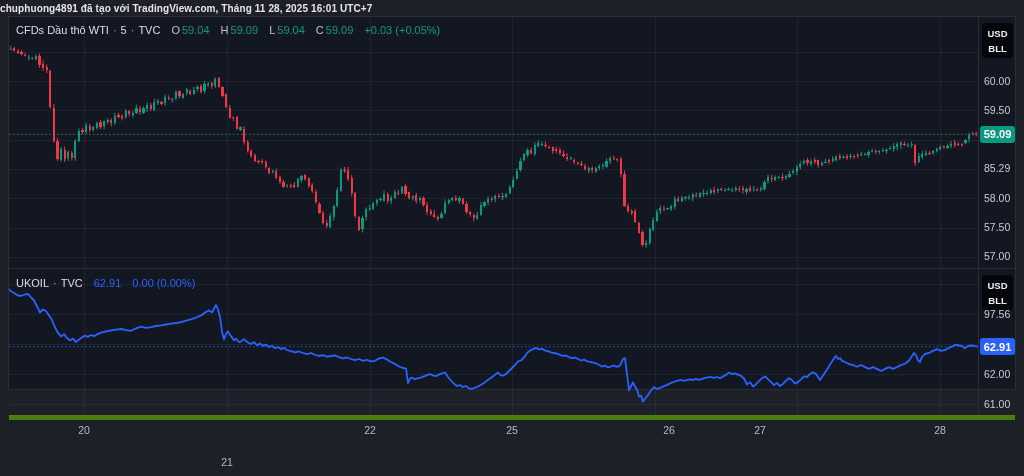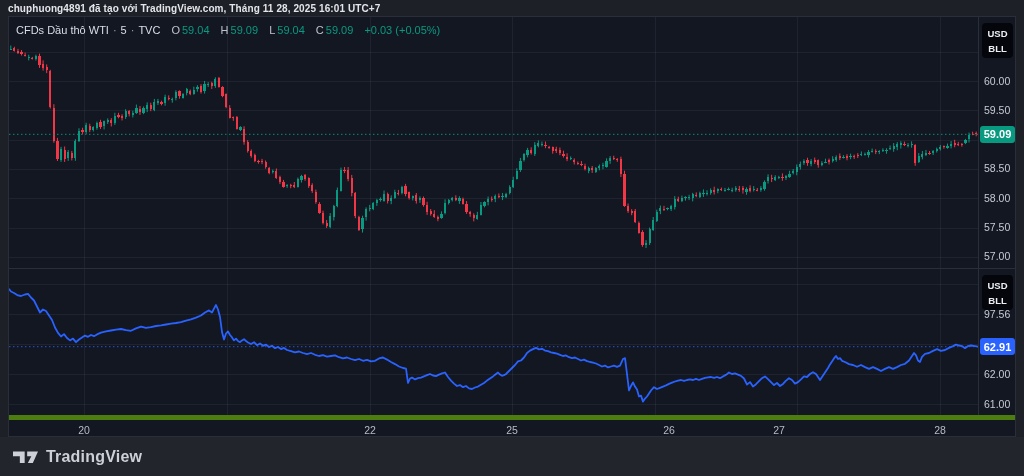--- a/index.html
+++ b/index.html
@@ -1,21 +1,21 @@
 <!DOCTYPE html>
 <html><head>
 <meta charset="utf-8">
 <style>
   html,body{margin:0;padding:0;background:#14161c;}
   .stage{position:relative;width:1024px;height:476px;background:#1d2027;overflow:hidden;
          font-family:"Liberation Sans",sans-serif;}
   .header{position:absolute;left:0;top:0;width:100%;height:16px;display:flex;align-items:center;
-          padding-left:8px;box-sizing:border-box;}
+          box-sizing:border-box;}
   .header .attr{font-size:10px;font-weight:bold;color:#e3e5ea;white-space:nowrap;letter-spacing:.1px;}
-  .frame{position:absolute;left:8px;top:16px;width:1008px;height:421px;background:#131722;
+  .frame{position:absolute;left:8px;top:16px;width:1008px;height:374px;background:#131722;
          border:1px solid #2a2e39;box-sizing:border-box;}
   .plot{position:absolute;left:0;top:0;width:969px;height:398px;overflow:hidden;}
   .scale{position:absolute;left:969px;top:0;width:37px;height:398px;border-left:1px solid #2a2e39;}
   .taxis{position:absolute;left:0;top:398px;width:1006px;height:21px;border-top:5px solid #4d7c0f;}
   .pane-divider{position:absolute;left:0;top:251px;width:1006px;height:1px;background:#2a2e39;z-index:5;}
   .gridH{position:absolute;left:0;width:969px;height:1px;background:rgba(163,173,203,.08);}
   .gridV{position:absolute;top:0;width:1px;height:398px;background:rgba(163,173,203,.08);}
   .plot svg{position:absolute;left:0;}
   .legend{position:absolute;left:7px;font-size:11px;color:#dbdee6;white-space:nowrap;z-index:6;}
   .legend .dim{color:#bfc3cd;}
@@ -596,20 +596,25 @@
 
       <div class="legend" style="top:7px">
         <span>CFDs Dầu thô WTI</span><span class="sep">·</span><span>5</span><span class="sep">·</span><span>TVC</span>
         <span class="sp dim">O</span><span class="vgap" style="color: rgb(8, 153, 129);">59.04</span>
         <span class="sp dim">H</span><span class="vgap" style="color: rgb(8, 153, 129);">59.09</span>
         <span class="sp dim">L</span><span class="vgap" style="color: rgb(8, 153, 129);">59.04</span>
         <span class="sp dim">C</span><span class="vgap" style="color: rgb(8, 153, 129);">59.09</span>
         <span class="sp" style="color: rgb(8, 153, 129);">+0.03 (+0.05%)</span>
       </div>
 
+      <div class="legend" style="top:260px">
+        <span>UKOIL</span><span class="sep">·</span><span>TVC</span>
+        <span class="sp" style="color: rgb(41, 98, 255);">62.91</span>
+        <span class="sp" style="color: rgb(41, 98, 255);">0.00 (0.00%)</span>
+      </div>
     <div class="gridH" style="top: 34.7px;"></div>
         <div class="gridH" style="top: 64px;"></div>
         <div class="gridH" style="top: 93.3px;"></div>
         <div class="gridH" style="top: 122.6px;"></div>
         <div class="gridH" style="top: 151.9px;"></div>
         <div class="gridH" style="top: 181.2px;"></div>
         <div class="gridH" style="top: 210.5px;"></div>
         <div class="gridH" style="top: 239.8px;"></div>
         <div class="gridH" style="top: 267px;"></div>
         <div class="gridH" style="top: 297px;"></div>
@@ -622,21 +627,21 @@
         <div class="gridV" style="left: 503px;"></div>
         <div class="gridV" style="left: 646px;"></div>
         <div class="gridV" style="left: 788px;"></div>
         <div class="gridV" style="left: 931px;"></div>
       </div>
 
     <div class="scale" id="scale">
         <div class="plabel" style="top: 57.5px;">60.00</div>
         <div class="plabel" style="top: 86.8px;">59.50</div>
         <div class="plabel" style="top: 116.1px;">59.00</div>
-        <div class="plabel" style="top: 145.4px;">58.50</div>
+        <div class="plabel" style="top: 145.4px;">85.29</div>
         <div class="plabel" style="top: 174.7px;">58.00</div>
         <div class="plabel" style="top: 204px;">57.50</div>
         <div class="plabel" style="top: 233.3px;">57.00</div>
         <div class="unit-badge" style="top: 6px;">
           <span>USD</span>
           <span>BLL</span>
         </div>
         <div class="badge" style="top: 108.826px; background: rgb(8, 153, 129);">59.09</div>
         <div class="plabel" style="top: 290.5px;">97.56</div>
         <div class="plabel" style="top: 320.5px;">63.00</div>
@@ -647,28 +652,19 @@
           <span>BLL</span>
         </div>
         <div class="badge" style="top: 321.2px; background: rgb(41, 98, 255);">62.91</div>
       </div>
     <div class="taxis" id="taxis">
         <div class="tlabel" style="left: 75px;">20</div>
         <div class="tlabel" style="left: 218px; margin-top: 32px;">21</div>
         <div class="tlabel" style="left: 361px;">22</div>
         <div class="tlabel" style="left: 503px;">25</div>
         <div class="tlabel" style="left: 646px; margin-left: 14px;">26</div>
-        <div class="tlabel" style="left: 770px;">27</div>
+        <div class="tlabel" style="left: 751px;">27</div>
         <div class="tlabel" style="left: 931px;">28</div>
       </div>
     <div class="pane-divider"></div>
   </div>
 
-  <div class="footer">
-    <a class="logo">
-      <svg width="25" height="16" viewBox="0 0 30 19">
-        <path d="M0 3 H14 V16.8 H8.2 V8.7 H0 Z" fill="#cdd0d6"></path>
-        <path d="M17 3 H30 L23.8 16.8 H17.8 L22 8.7 H17 Z" fill="#cdd0d6"></path>
-      </svg>
-      <span class="brand">TradingView</span>
-    </a>
-  </div>
 </div>
 
 </body></html>

